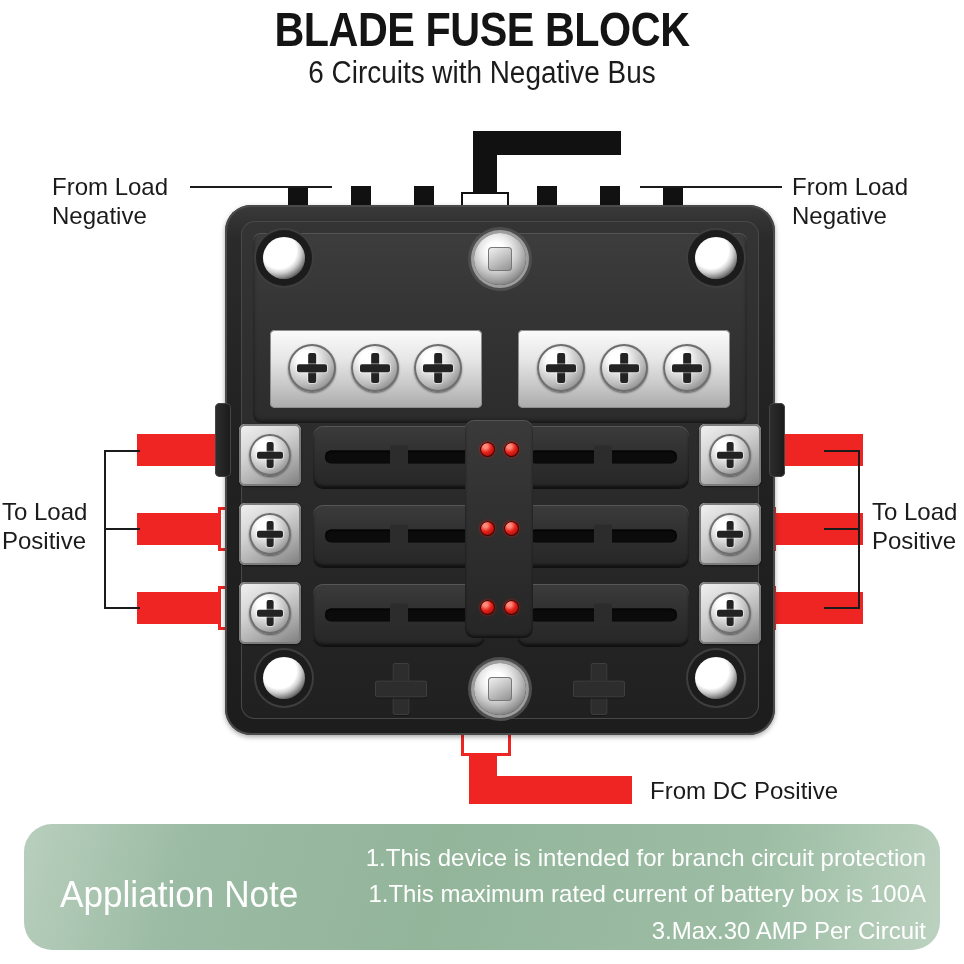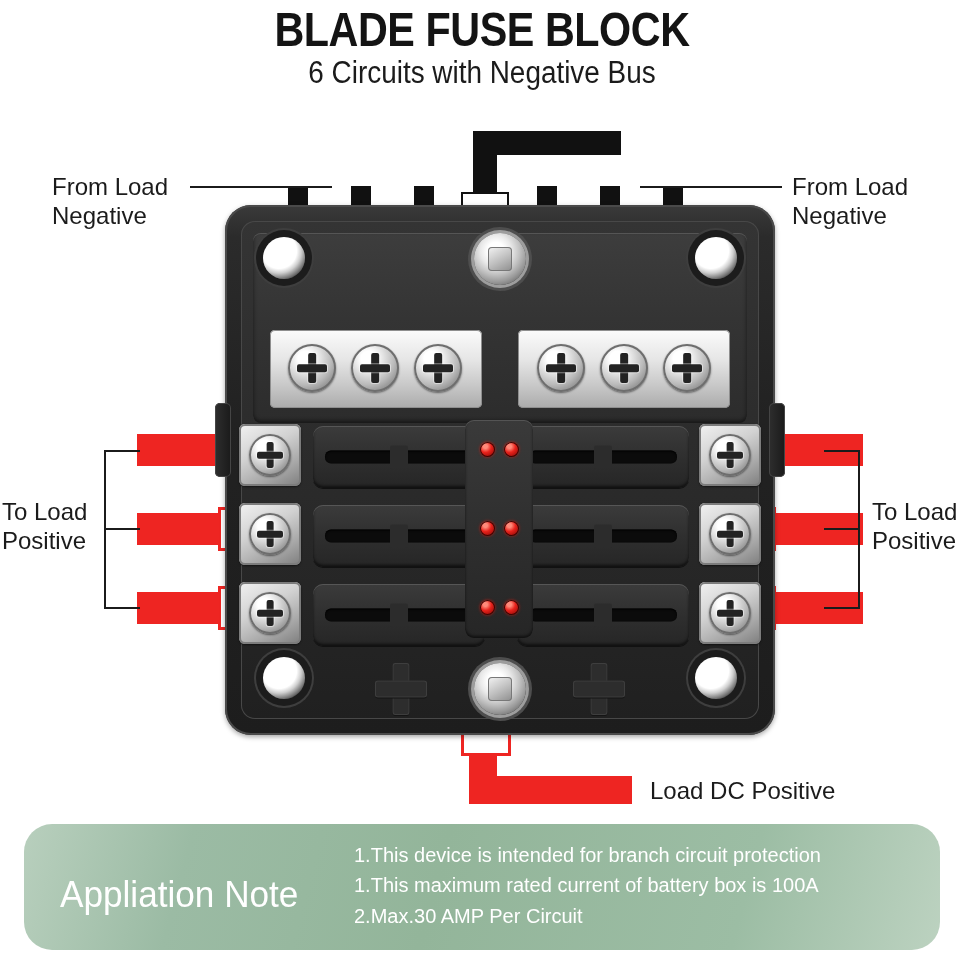--- a/index.html
+++ b/index.html
@@ -167,21 +167,21 @@
     border-radius:28px;
     background:linear-gradient(105deg,#b8cfbd 0%,#9bbba4 18%,#93b59a 45%,#9cbda4 78%,#bcd2c0 100%);
   }
   .note-title{
     position:absolute;left:36px;top:50px;
     font-size:37px;color:#ffffff;white-space:nowrap;
     transform:scaleX(0.95);transform-origin:0 50%;
   }
   .note-list{
     position:absolute;left:330px;top:16px;right:14px;
-    color:#ffffff;font-size:20px;line-height:1.52;
+    color:#ffffff;font-size:24px;line-height:1.52;text-align:right;
   }
   .note-list div{white-space:nowrap;}
 </style>
 </head>
 <body>
 
 <div class="stage">
 
   <div class="title">BLADE FUSE BLOCK</div>
   <div class="subtitle">6 Circuits with Negative Bus</div>
@@ -328,24 +328,24 @@
   <div class="hline" style="left:640px;top:186px;width:142px;"></div>
   <div class="lbl" style="left:792px;top:172px;">From Load
 Negative</div>
 
 
   <div class="lbl" style="left:2px;top:497px;">To Load
 Positive</div>
   <div class="lbl" style="left:872px;top:497px;">To Load
 Positive</div>
 
-  <div class="lbl" style="left:650px;top:776px;">Load DC Positive</div>
+  <div class="lbl" style="left:650px;top:776px;">From DC Positive</div>
 
   <div class="note">
     <div class="note-title">Appliation Note</div>
     <div class="note-list">
       <div>1.This device is intended for branch circuit protection</div>
       <div>1.This maximum rated current of battery box is 100A</div>
-      <div>2.Max.30 AMP Per Circuit</div>
+      <div>3.Max.30 AMP Per Circuit</div>
     </div>
   </div>
 
 </div>
 
 </body></html>

